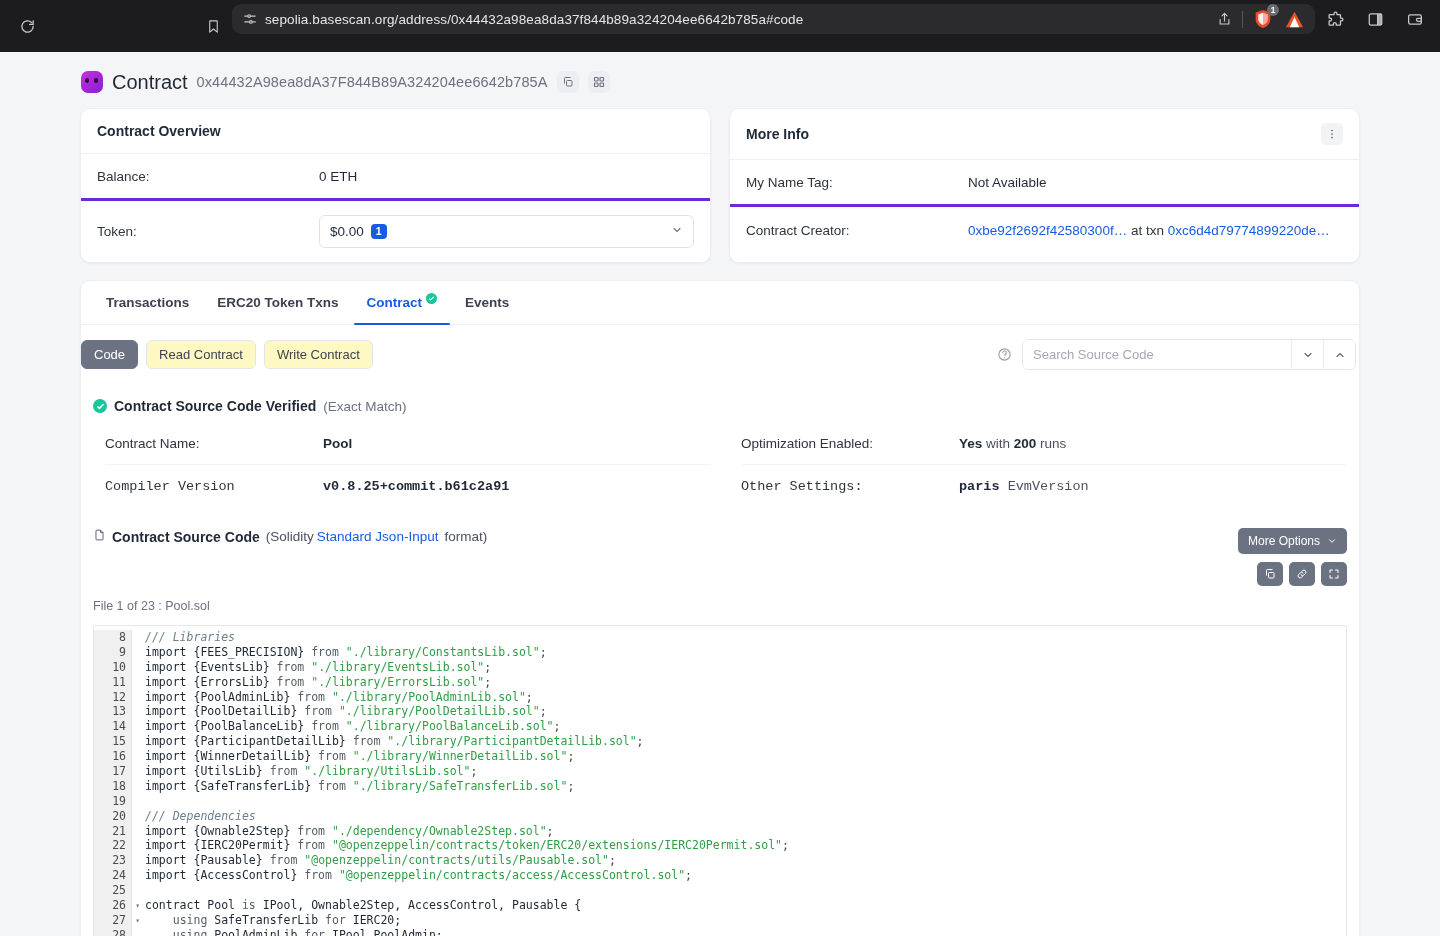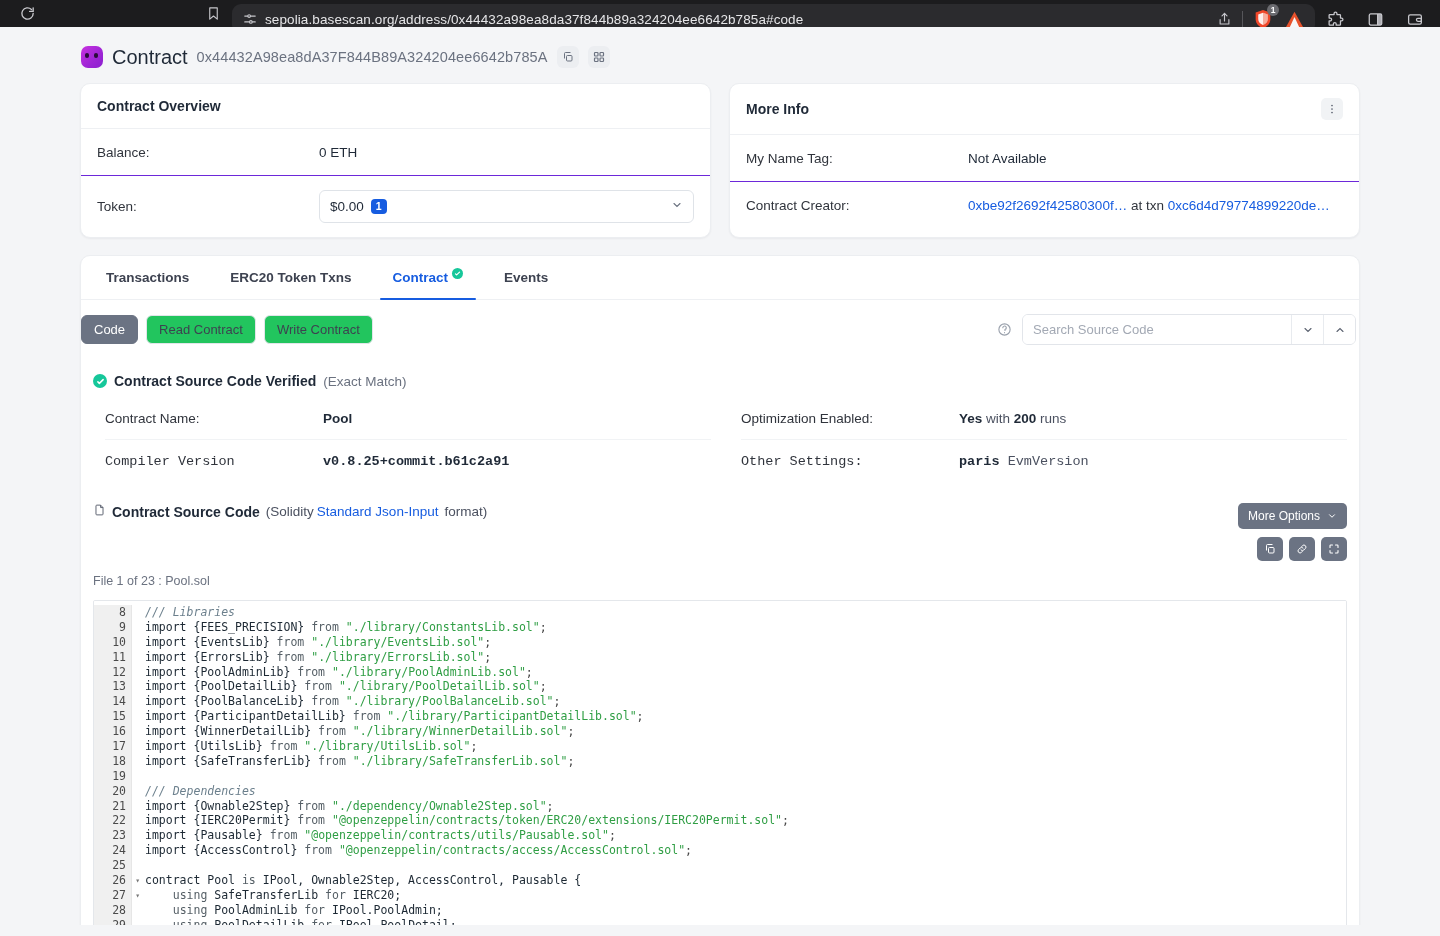--- a/index.html
+++ b/index.html
@@ -5,21 +5,21 @@
   * { box-sizing: border-box; margin: 0; padding: 0; }
   html, body {
     width: 1440px; height: 936px;
     font-family: "Liberation Sans", sans-serif;
     background: #f4f5f7;
     overflow: hidden;
   }
 
   
   .browser-bar {
-    height: 27px; width: 1440px;
+    height: 52px; width: 1440px;
     background: #1c1c1e;
     display: flex; align-items: center;
     position: relative;
   }
   .chrome-left { display: flex; align-items: center; padding-left: 14px; gap: 14px; }
   .chrome-icon {
     width: 26px; height: 26px;
     display: flex; align-items: center; justify-content: center;
     color: #c7c7cc; flex: none;
   }
@@ -91,21 +91,21 @@
     background: #fff; border-radius: 10px;
     border: 1px solid #eceef1;
     box-shadow: 0 1px 2px rgba(16,24,40,.05);
     flex: 1; overflow: hidden;
   }
   .card-head {
     padding: 14px 16px; font-size: 14px; font-weight: 700; color: #1f2937;
     border-bottom: 1px solid #eef0f3;
     display:flex; align-items:center; justify-content:space-between;
   }
-  .kv { display: flex; align-items: center; padding: 14px 16px; border-bottom: 1px solid #6d28d9; min-height: 47px; }
+  .kv { display: flex; align-items: center; padding: 14px 16px; border-bottom: 3px solid #6d28d9; min-height: 47px; }
   .kv:last-child { border-bottom: none; }
   .kv-k { width: 222px; font-size: 13.5px; color: #30343c; flex: none; }
   .kv-v { font-size: 13.5px; color: #1f2937; }
   .dots-btn {
     width: 22px; height: 22px; border-radius: 5px; background:#f1f3f5;
     display:flex; align-items:center; justify-content:center; color:#5b6270; border:none; cursor:pointer;
   }
   .token-select {
     width: 382px; height: 33px; border: 1px solid #dfe3e8; border-radius: 6px;
     display: flex; align-items: center; padding: 0 10px;
@@ -120,41 +120,41 @@
   .creator-line { font-size: 13.5px; color:#30343c; }
   .creator-line .sep { color:#30343c; }
 
   
   .panel {
     background: #fff; border-radius: 10px; border: 1px solid #eceef1;
     box-shadow: 0 1px 2px rgba(16,24,40,.05);
     margin-top: 17px; overflow: hidden;
   }
   .tabs {
-    display: flex; align-items: flex-end; gap: 15px;
+    display: flex; align-items: flex-end; gap: 2px;
     padding: 0 12px; border-bottom: 1px solid #eef0f3; height: 44px;
   }
   .tab {
     font-size: 13.5px; font-weight: 700; color: #3d4250;
     padding: 12px 13px 12px; cursor: pointer; position: relative;
     display:flex; align-items:center; gap:4px; height:44px;
   }
   .tab.active { color: #165ce0; }
   .tab.active::after {
     content:""; position:absolute; left:0; right:0; bottom:-1px; height:2.5px; background:#165ce0; border-radius:2px;
   }
   .verified-dot {
     width: 11px; height: 11px; border-radius: 50%; background: #16c79a;
     display:inline-flex; align-items:center; justify-content:center; margin-bottom:7px;
   }
 
   .subbar { display: flex; align-items: center; padding: 14px 0 6px; }
   .pill {
     font-size: 13px; border-radius: 6px; padding: 6px 12px; cursor: pointer;
-    border: 1px solid #e2e5ea; background: #22c55e; color: #3d4250; margin-right: 8px;
+    border: 1px solid #e2e5ea; background: #fef9c3; color: #3d4250; margin-right: 8px;
   }
   .pill.solid { background: #6b7383; border-color: #6b7383; color: #fff; }
   .search-group { margin-left: auto; display: flex; align-items: center; gap: 10px; padding-right: 3px; }
   .qmark { color: #9aa1ac; display:flex; }
   .search-box { display: flex; align-items: stretch; border: 1px solid #e2e5ea; border-radius: 6px; overflow: hidden; height: 31px; }
   .search-box input {
     width: 268px; border: none; outline: none; font-size: 13px; padding: 0 10px;
     color: #3d4250; font-family: "Liberation Sans", sans-serif;
   }
   .search-box input::placeholder { color: #a3a9b4; }

